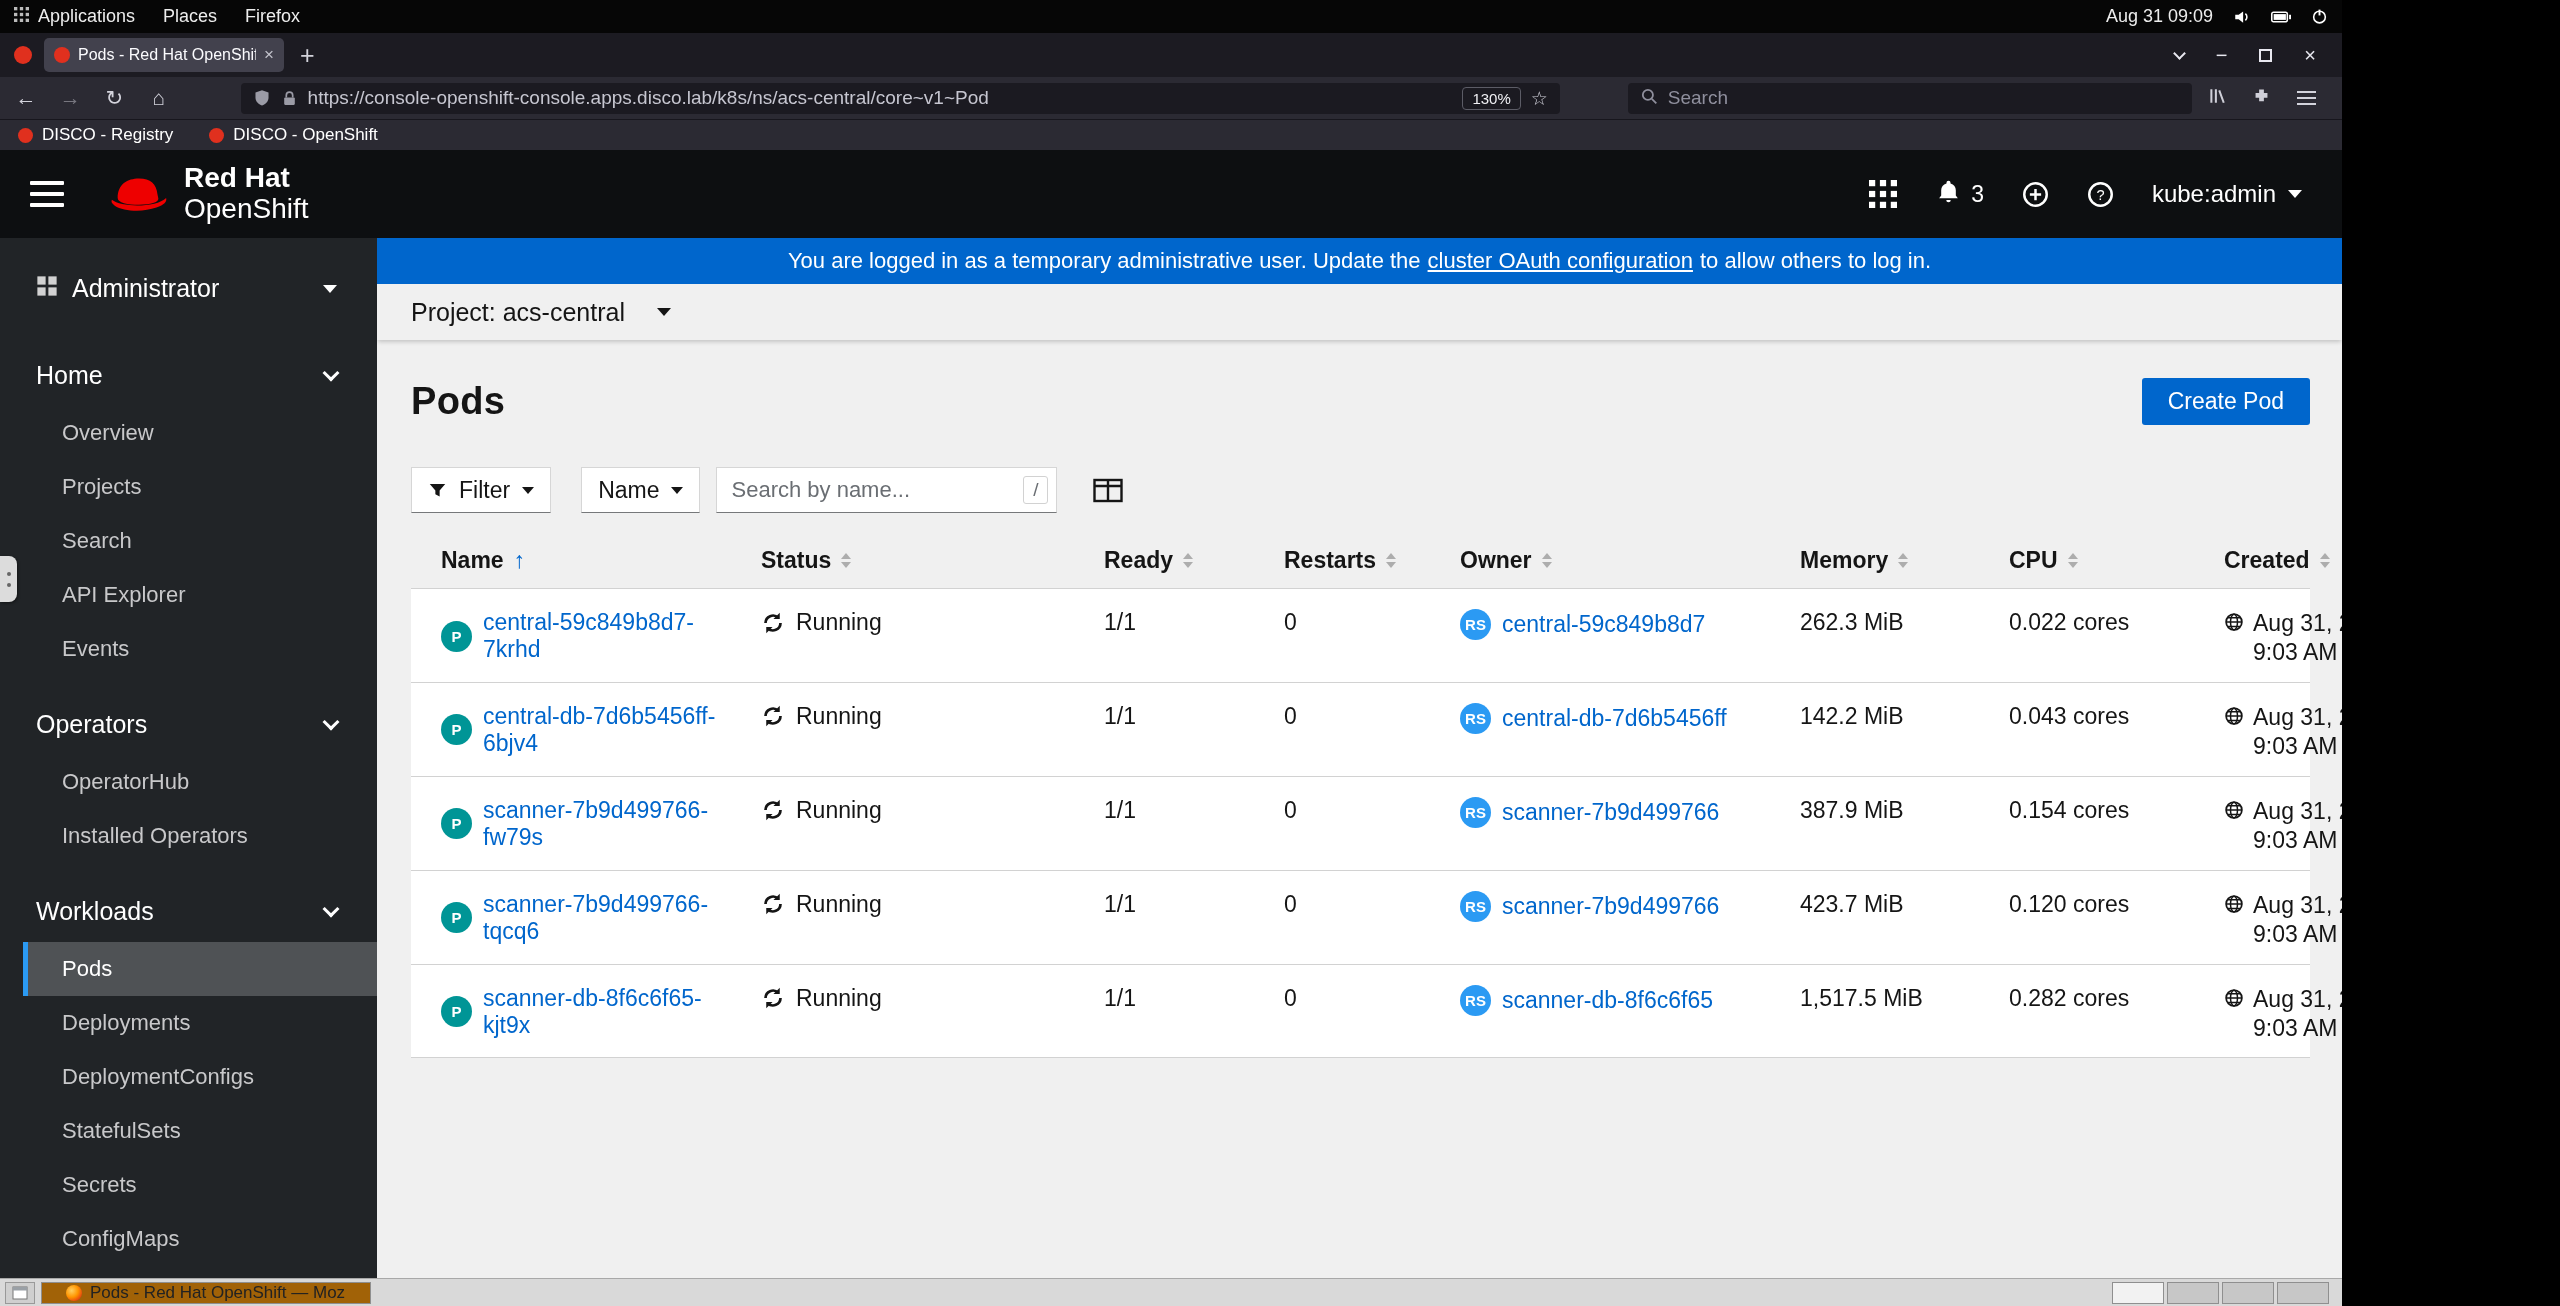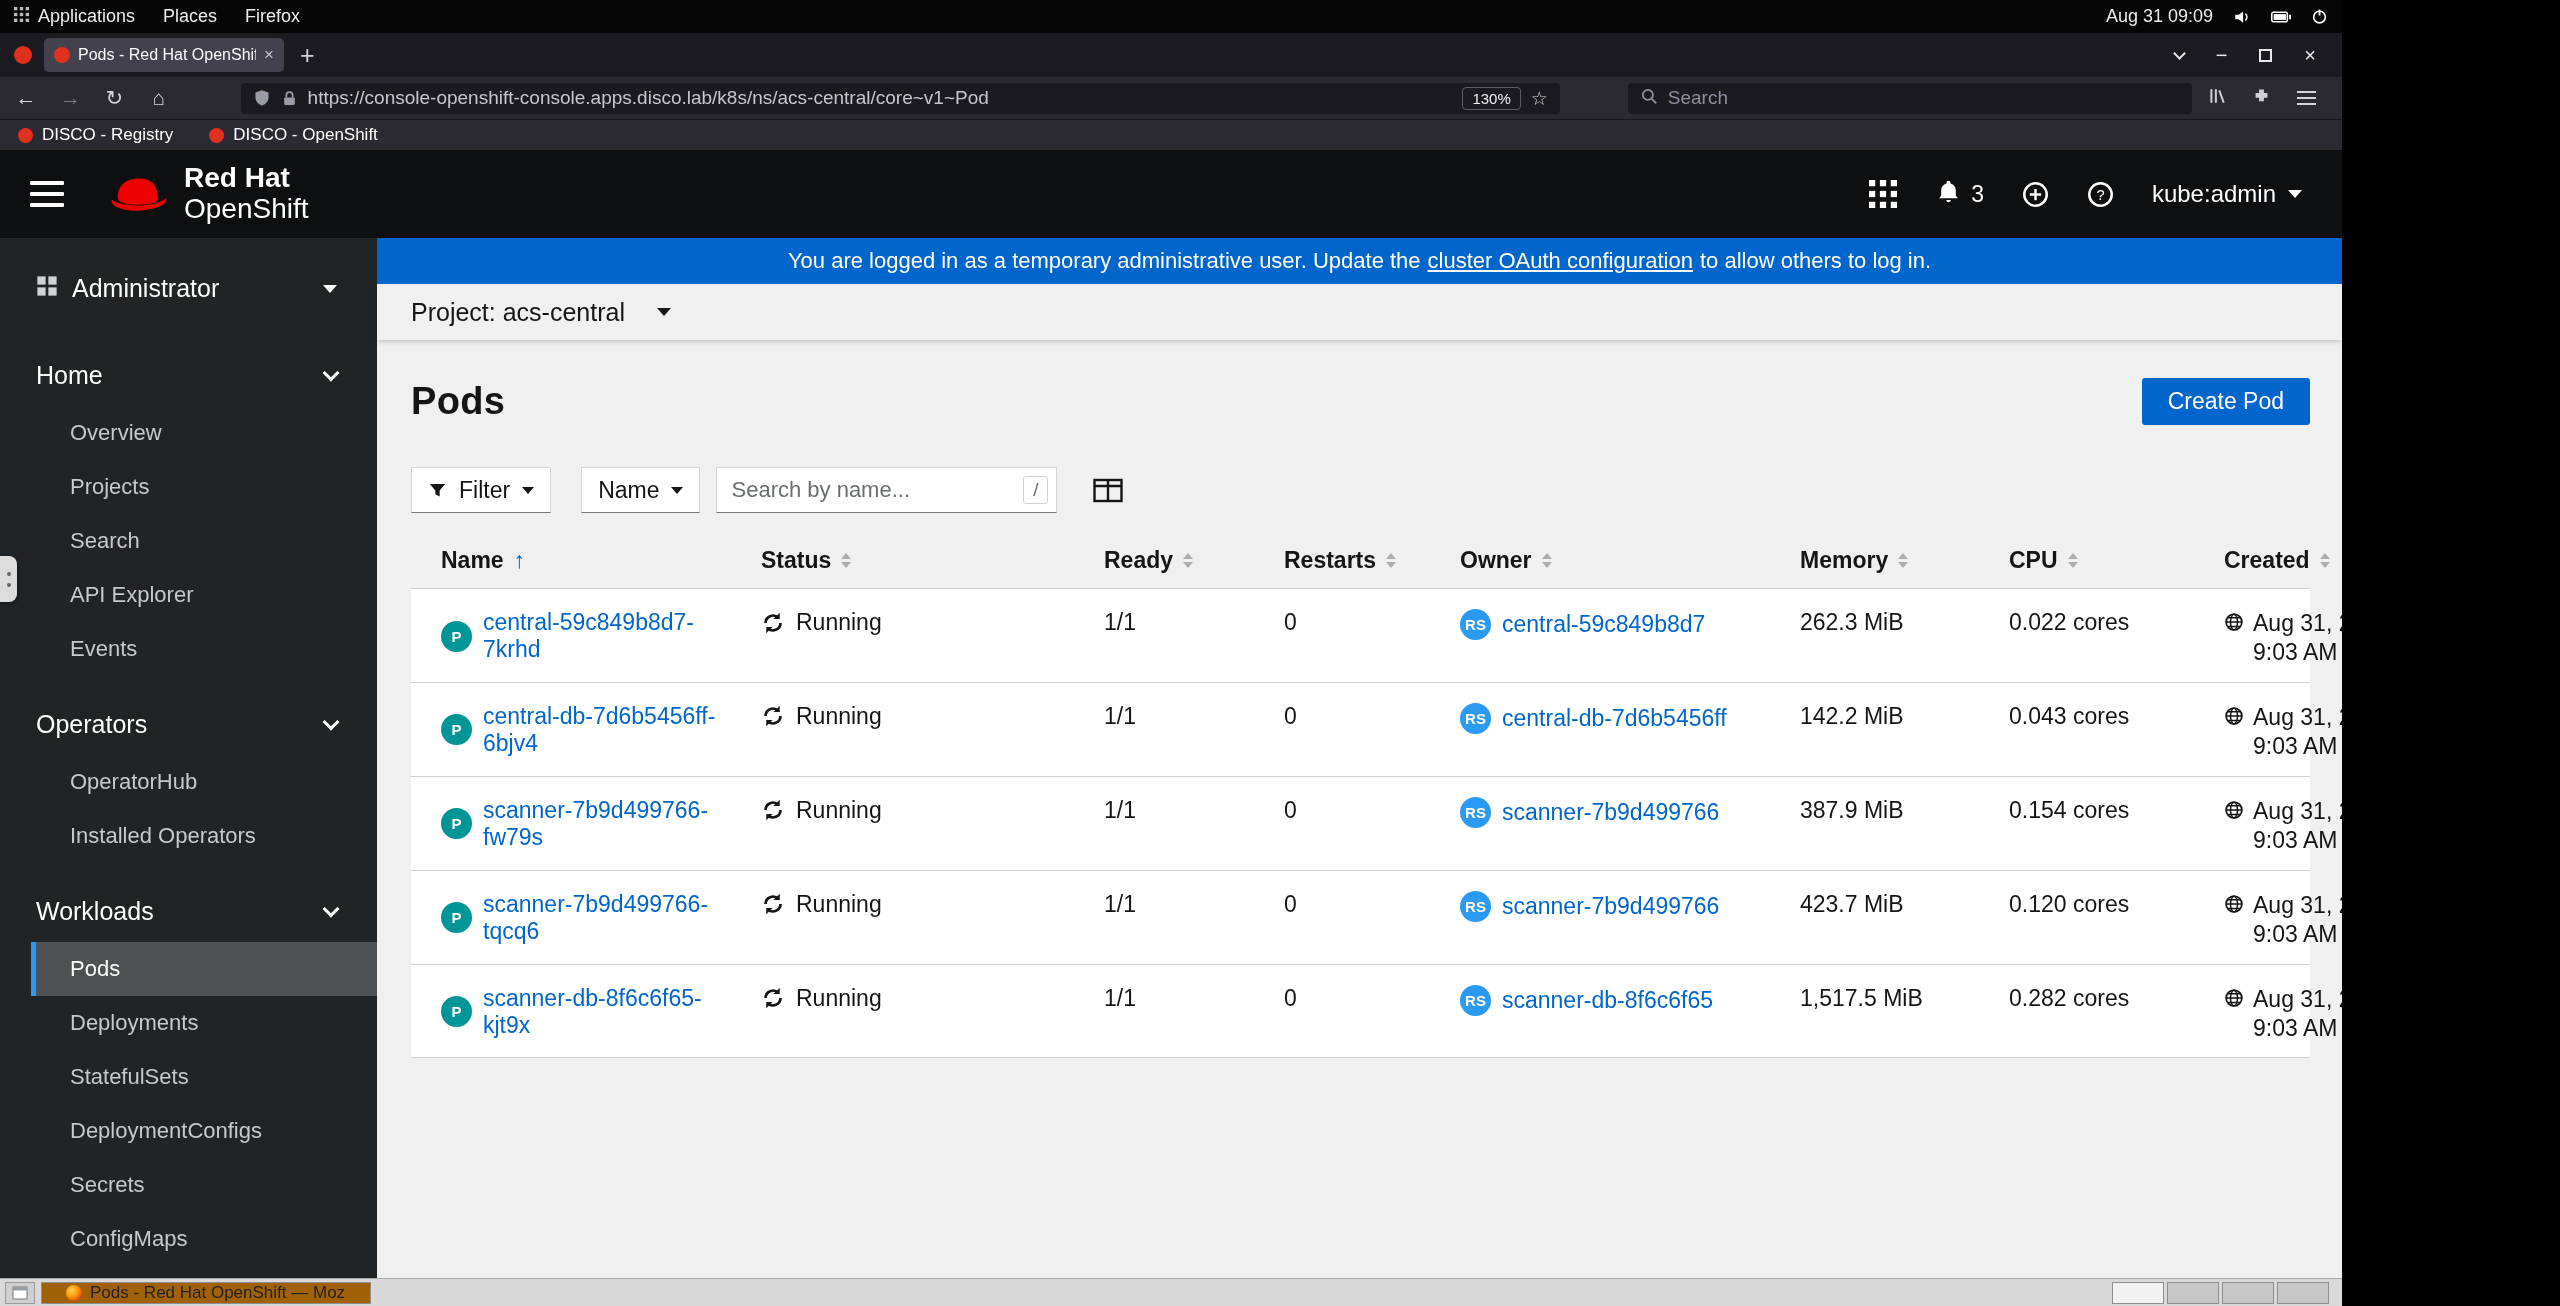--- a/index.html
+++ b/index.html
@@ -59,21 +59,21 @@
   .caret { width: 0; height: 0; border-left: 7px solid transparent; border-right: 7px solid transparent; border-top: 8px solid #fff; display: inline-block; }
   .caret.dark { border-top-color: #151515; }
   .caret.sm { border-left-width: 6px; border-right-width: 6px; border-top-width: 7px; }
   
   .workarea { flex: 1; min-height: 0; display: flex; }
   .sidebar { width: 377px; flex: none; background: #212427; color: #fff; position: relative; overflow: hidden; padding-top: 26px; }
   .persp { display: flex; align-items: center; gap: 14px; padding: 10px 40px 24px 36px; font-size: 25px; cursor: pointer; }
   .persp .caret { margin-left: auto; }
   .section-head { display: flex; align-items: center; padding: 20px 40px 16px 36px; font-size: 25px; margin-top: 14px; cursor: pointer; }
   .chev { margin-left: auto; width: 12px; height: 12px; border-right: 3px solid #fff; border-bottom: 3px solid #fff; transform: rotate(45deg); margin-top: -6px; }
-  .nav-list { list-style: none; padding-left: 8px; }
+  .nav-list { list-style: none; }
   .nav-item { margin-left: 23px; padding: 14px 10px 14px 39px; font-size: 22px; color: #c8c8ca; cursor: pointer; }
   .nav-item.current { background: #4f5255; color: #fff; border-left: 5px solid #2b9af3; padding-left: 34px; }
   .drawer-handle { position: absolute; left: 0; top: 318px; width: 17px; height: 46px; background: #dcdcdc; border-radius: 0 8px 8px 0; display: flex; flex-direction: column; align-items: center; justify-content: center; gap: 7px; box-shadow: 1px 1px 3px rgba(0,0,0,.45); cursor: pointer; }
   .drawer-handle i { width: 4px; height: 4px; border-radius: 50%; background: #666; }
   .content { flex: 1; min-width: 0; display: flex; flex-direction: column; background: #f0f0f0; }
   .banner { height: 46px; flex: none; background: #0066cc; color: #fff; display: flex; align-items: center; justify-content: center; gap: 7px; font-size: 22px; }
   .banner-link { color: #fff; text-decoration: underline; cursor: pointer; }
   .project-bar { height: 56px; flex: none; background: #f0f0f0; display: flex; align-items: center; gap: 32px; padding: 0 34px; font-size: 25px; color: #151515; box-shadow: 0 3px 4px -1px rgba(0,0,0,.18); position: relative; z-index: 5; cursor: pointer; }
   .page { flex: 1; padding: 0 32px 0 34px; }
   .page-head { display: flex; align-items: center; margin-top: 38px; }
@@ -340,22 +340,22 @@
         </div>
         <div class="nav-section">
           <div class="section-head">
             <span>Workloads</span>
             <i class="chev"></i>
           </div>
           <ul class="nav-list">
 
           <li class="nav-item current">Pods</li>
               <li class="nav-item">Deployments</li>
+              <li class="nav-item">DeploymentConfigs</li>
               <li class="nav-item">StatefulSets</li>
-              <li class="nav-item">DeploymentConfigs</li>
               <li class="nav-item">Secrets</li>
               <li class="nav-item">ConfigMaps</li>
             </ul>
         </div>
       </nav>
       <div class="drawer-handle">
           <i></i>
           <i></i>
         </div>
     </aside>

